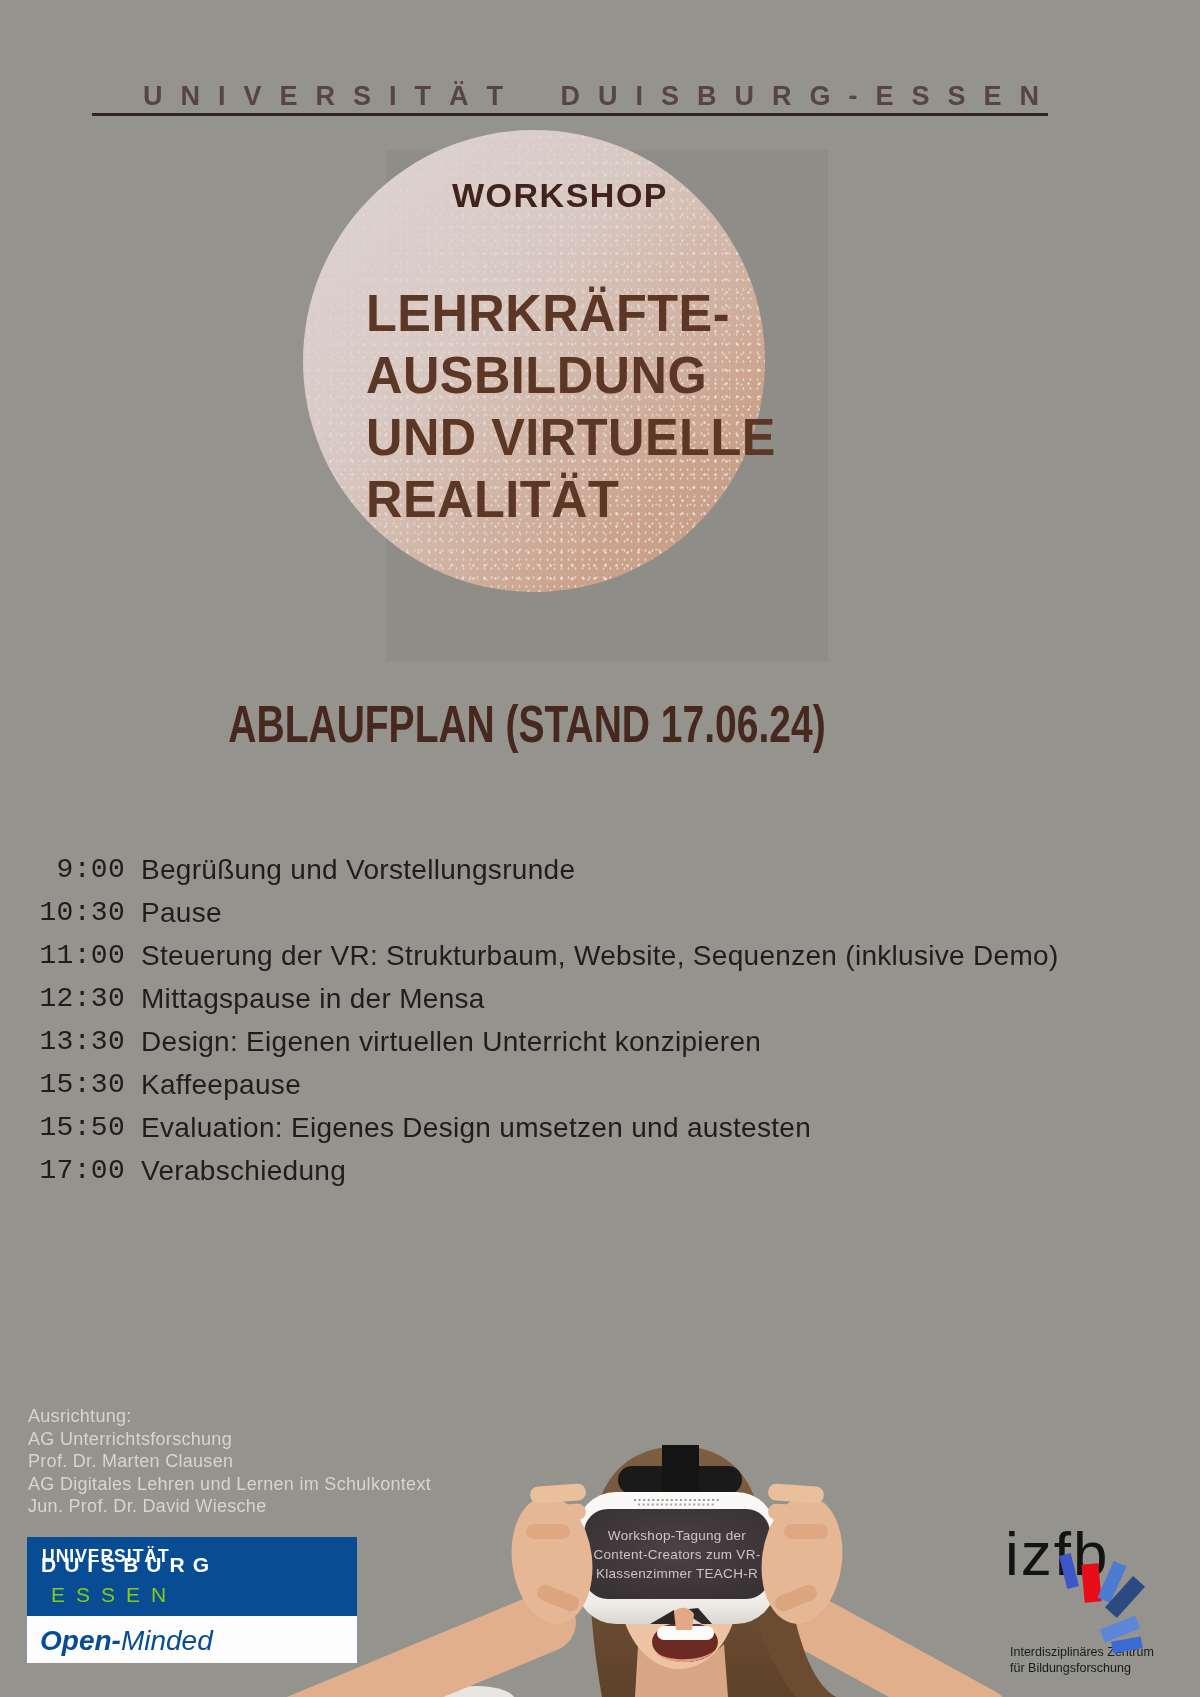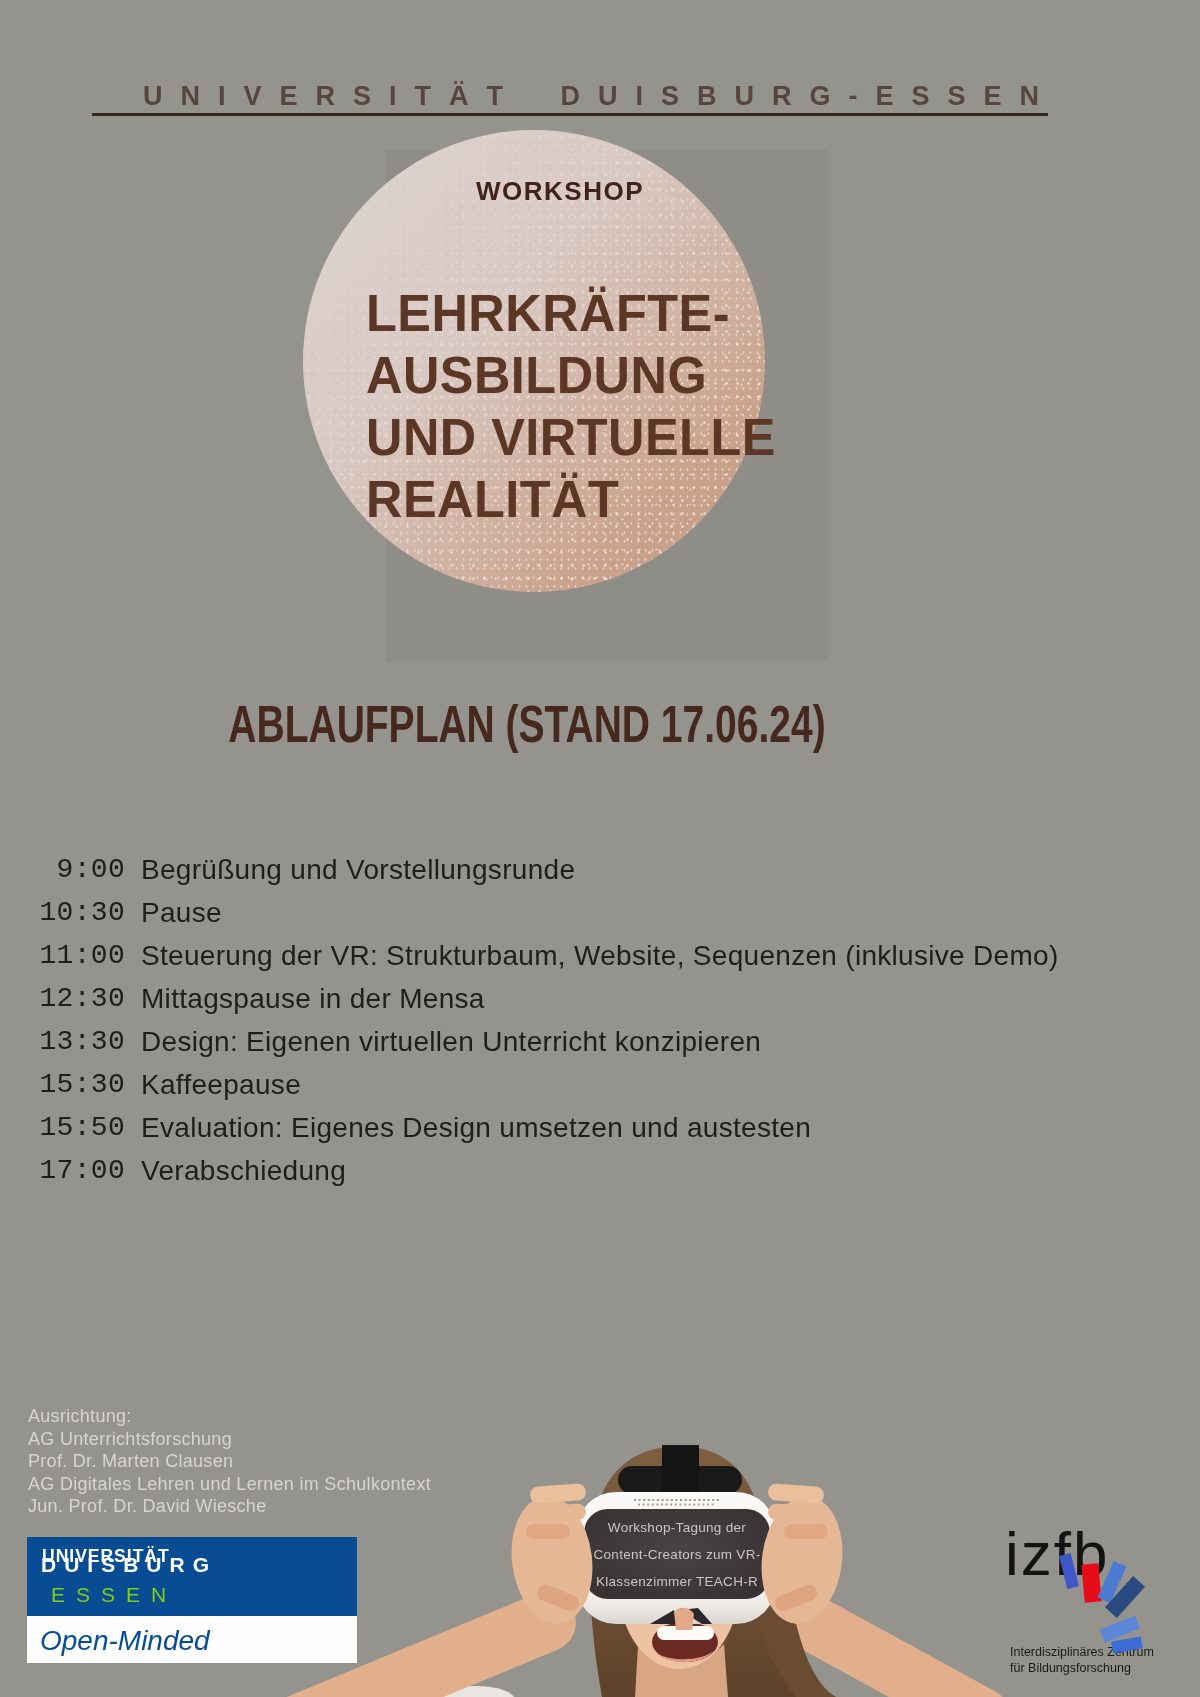--- a/index.html
+++ b/index.html
@@ -20,21 +20,21 @@
   .badge-circle::after{content:"";position:absolute;inset:0;border-radius:50%;
     background-image:
       radial-gradient(rgba(255,255,255,.55) 1px, transparent 1.5px),
       radial-gradient(rgba(255,255,255,.4) 1px, transparent 1.4px),
       radial-gradient(rgba(255,255,255,.5) .8px, transparent 1.2px);
     background-size:11px 13px,17px 15px,7px 9px;
     background-position:0 0,5px 7px,3px 2px;
     -webkit-mask-image:linear-gradient(135deg,rgba(0,0,0,.2) 20%,rgba(0,0,0,.95) 75%);
     mask-image:linear-gradient(135deg,rgba(0,0,0,.2) 20%,rgba(0,0,0,.95) 75%);}
   .badge-kicker{position:absolute;left:560px;top:176px;transform:translateX(-50%);
-    font-size:26px;font-weight:800;letter-spacing:1.5px;color:#40231a;z-index:2;}
+    font-size:34px;font-weight:800;letter-spacing:1.5px;color:#40231a;z-index:2;}
   .badge-title{position:absolute;left:366px;top:282px;z-index:2;
     font-size:52px;line-height:62px;font-weight:800;color:#5d3726;
     transform:scaleX(.97);transform-origin:left top;white-space:pre-line;letter-spacing:.5px;}
 
   
   .plan-heading{position:absolute;left:0;top:694px;width:1054px;text-align:center;
     font-size:52px;font-weight:800;color:#46281e;letter-spacing:0;
     transform:scaleX(.75);transform-origin:527px top;white-space:nowrap;}
 
   
@@ -48,27 +48,27 @@
     color:#d8d5d1;white-space:pre-line;letter-spacing:.3px;}
 
   
   .ude{position:absolute;left:27px;top:1537px;width:330px;border-radius:23px;}
   .ude-blue{background:#084d93;height:79px;position:relative;}
   .ude-l1{position:absolute;left:15px;top:9px;color:#fff;font-size:17.5px;font-weight:700;letter-spacing:1px;}
   .ude-l2{position:absolute;left:14px;top:16px;color:#fff;font-size:21px;font-weight:700;letter-spacing:8px;}
   .ude-l3{position:absolute;left:24px;top:46px;color:#84cc16;font-size:21px;font-weight:400;letter-spacing:11px;}
   .ude-white{background:#fdfdfd;height:47px;position:relative;}
   .ude-tag{position:absolute;left:13px;top:9px;font-size:28px;font-style:italic;color:#084d93;}
-  .ude-tag .b{font-weight:400;}
+  .ude-tag .b{font-weight:700;}
 
   
   .vr-person{position:absolute;left:230px;top:1390px;width:780px;height:307px;}
   .screen-text{position:absolute;left:584px;top:1509px;width:186px;height:90px;
     display:flex;align-items:center;justify-content:center;text-align:center;
-    font-size:13.5px;line-height:27px;color:#cbc5c5;white-space:pre-line;letter-spacing:.3px;z-index:3;}
+    font-size:13.5px;line-height:19px;color:#cbc5c5;white-space:pre-line;letter-spacing:.3px;z-index:3;}
 
   
   .izfb-name{position:absolute;left:1005px;top:1518px;font-size:62px;font-weight:400;color:#131313;letter-spacing:2px;}
   .izfb-caption{position:absolute;left:1010px;top:1645px;font-size:12.5px;line-height:15.5px;color:#1a1a1a;white-space:pre-line;}
   .izfb-fan{position:absolute;left:1055px;top:1548px;width:110px;height:115px;}
   .fan-piece{position:absolute;}
 </style>
 </head>
 <body>
 

